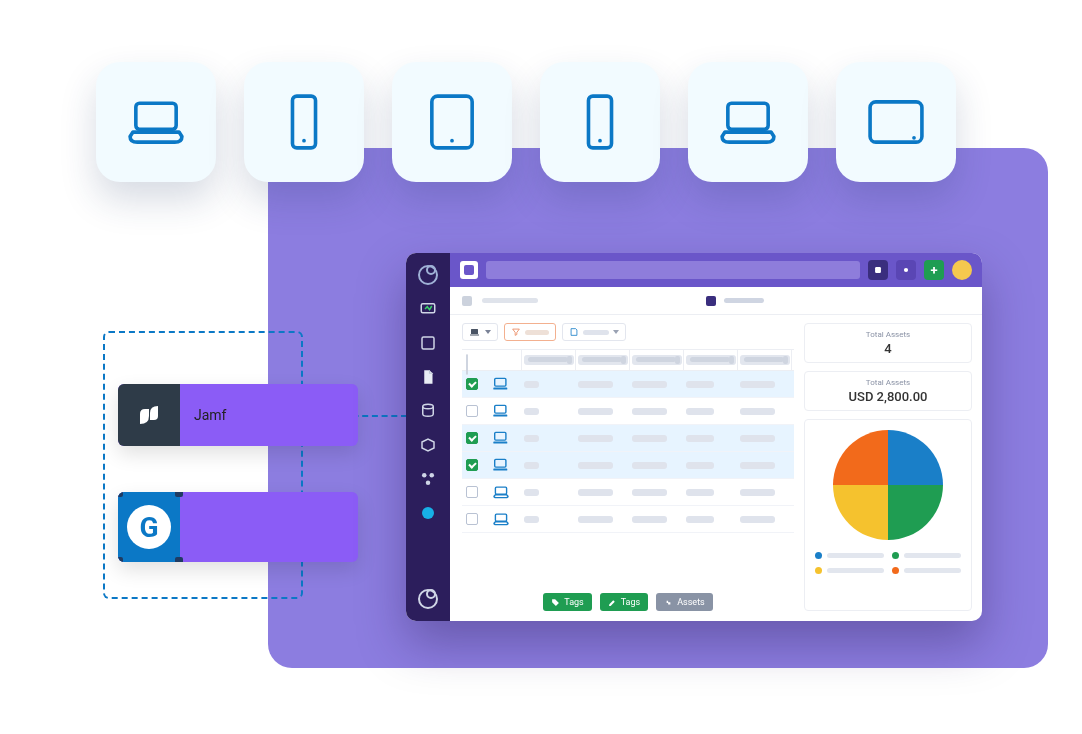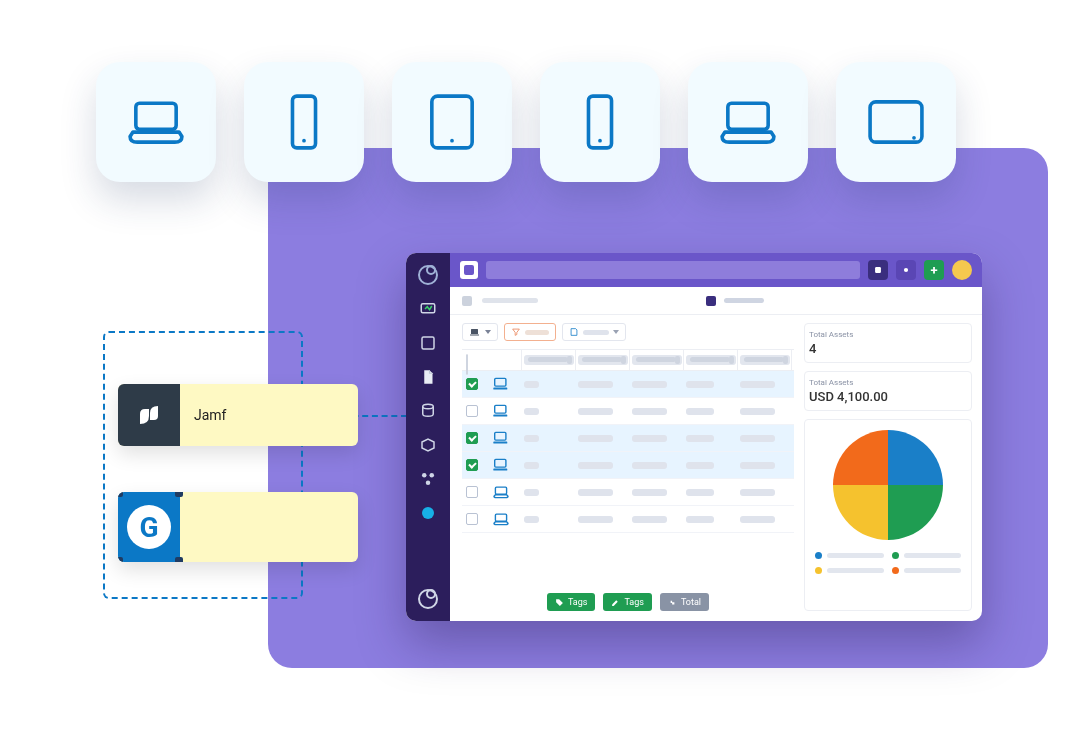--- a/index.html
+++ b/index.html
@@ -51,21 +51,21 @@
   .connector {
     position: absolute;
     left: 304px; top: 415px;
     width: 103px; height: 2px;
     border-top: 2px dashed #0b78c6;
   }
   .chip {
     position: absolute;
     left: 118px;
     width: 240px; height: 62px;
-    background: #fef9c3;
+    background: #8b5cf6;
     border-radius: 6px;
     display: flex;
     align-items: center;
     box-shadow: 0 8px 20px rgba(0,0,0,0.12);
     overflow: hidden;
   }
   .chip.jamf { top: 384px; }
   .chip.google { top: 492px; height: 70px; }
   .chip-badge {
     width: 62px; height: 100%;
@@ -201,21 +201,21 @@
   .action-bar{
     margin-top:auto;
     display:flex; gap:8px; justify-content:center; padding:6px 0 0 0;
   }
   .abtn{ height:18px; padding:0 8px; border-radius:3px; color:#fff; font-size:9px; display:flex; gap:4px; align-items:center;}
   .abtn.green{background:#1f9d52;}
   .abtn.gray{background:#8993a5;}
   .abtn svg{width:9px;height:9px;}
 
   
-  .stat-box{ border:1px solid #eceef3; border-radius:4px; padding:6px 4px; text-align:left; margin-bottom:8px;}
+  .stat-box{ border:1px solid #eceef3; border-radius:4px; padding:6px 4px; text-align:center; margin-bottom:8px;}
   .stat-label{font-size:8px; color:#8a92a5;}
   .stat-val{font-size:13px; color:#333; font-weight:500; margin-top:2px;}
   .pie-box{border:1px solid #eceef3;border-radius:4px;padding:10px;display:flex;flex-direction:column;align-items:center;gap:12px;flex:1;}
   .pie{ width:110px;height:110px;border-radius:50%;
     background: conic-gradient(#1a7fc8 0 90deg, #1f9d52 90deg 180deg, #f5c22e 180deg 270deg, #f26a1b 270deg 360deg);
   }
   .legend{display:grid;grid-template-columns:1fr 1fr;gap:8px;width:100%;}
   .legend-item{display:flex;align-items:center;gap:5px;}
   .ldot{width:7px;height:7px;border-radius:50%;}
   .lline{flex:1;height:5px;background:#e2e6ee;border-radius:3px;}
@@ -520,33 +520,33 @@
           <div class="abtn green">
             <svg viewBox="0 0 24 24">
                 <path fill="#fff" d="M3 17l11-11 4 4L7 21H3z"></path>
               </svg>
             <span>Tags</span>
           </div>
           <div class="abtn gray">
             <svg viewBox="0 0 24 24">
                 <path fill="#fff" d="M7 7h4v4h6v6h-6v-4H7z"></path>
               </svg>
-            <span>Total</span>
+            <span>Assets</span>
           </div>
         </div>
       </div>
 
       <div class="panel-right">
         <div class="stat-box">
           <div class="stat-label">Total Assets</div>
           <div class="stat-val">4</div>
         </div>
         <div class="stat-box">
           <div class="stat-label">Total Assets</div>
-          <div class="stat-val">USD 4,100.00</div>
+          <div class="stat-val">USD 2,800.00</div>
         </div>
         <div class="pie-box">
           <div class="pie"></div>
           <div class="legend">
             <div class="legend-item">
                 <span class="ldot" style="background:#1a7fc8"></span>
                 <span class="lline"></span>
               </div>
             <div class="legend-item">
                 <span class="ldot" style="background:#1f9d52"></span>

